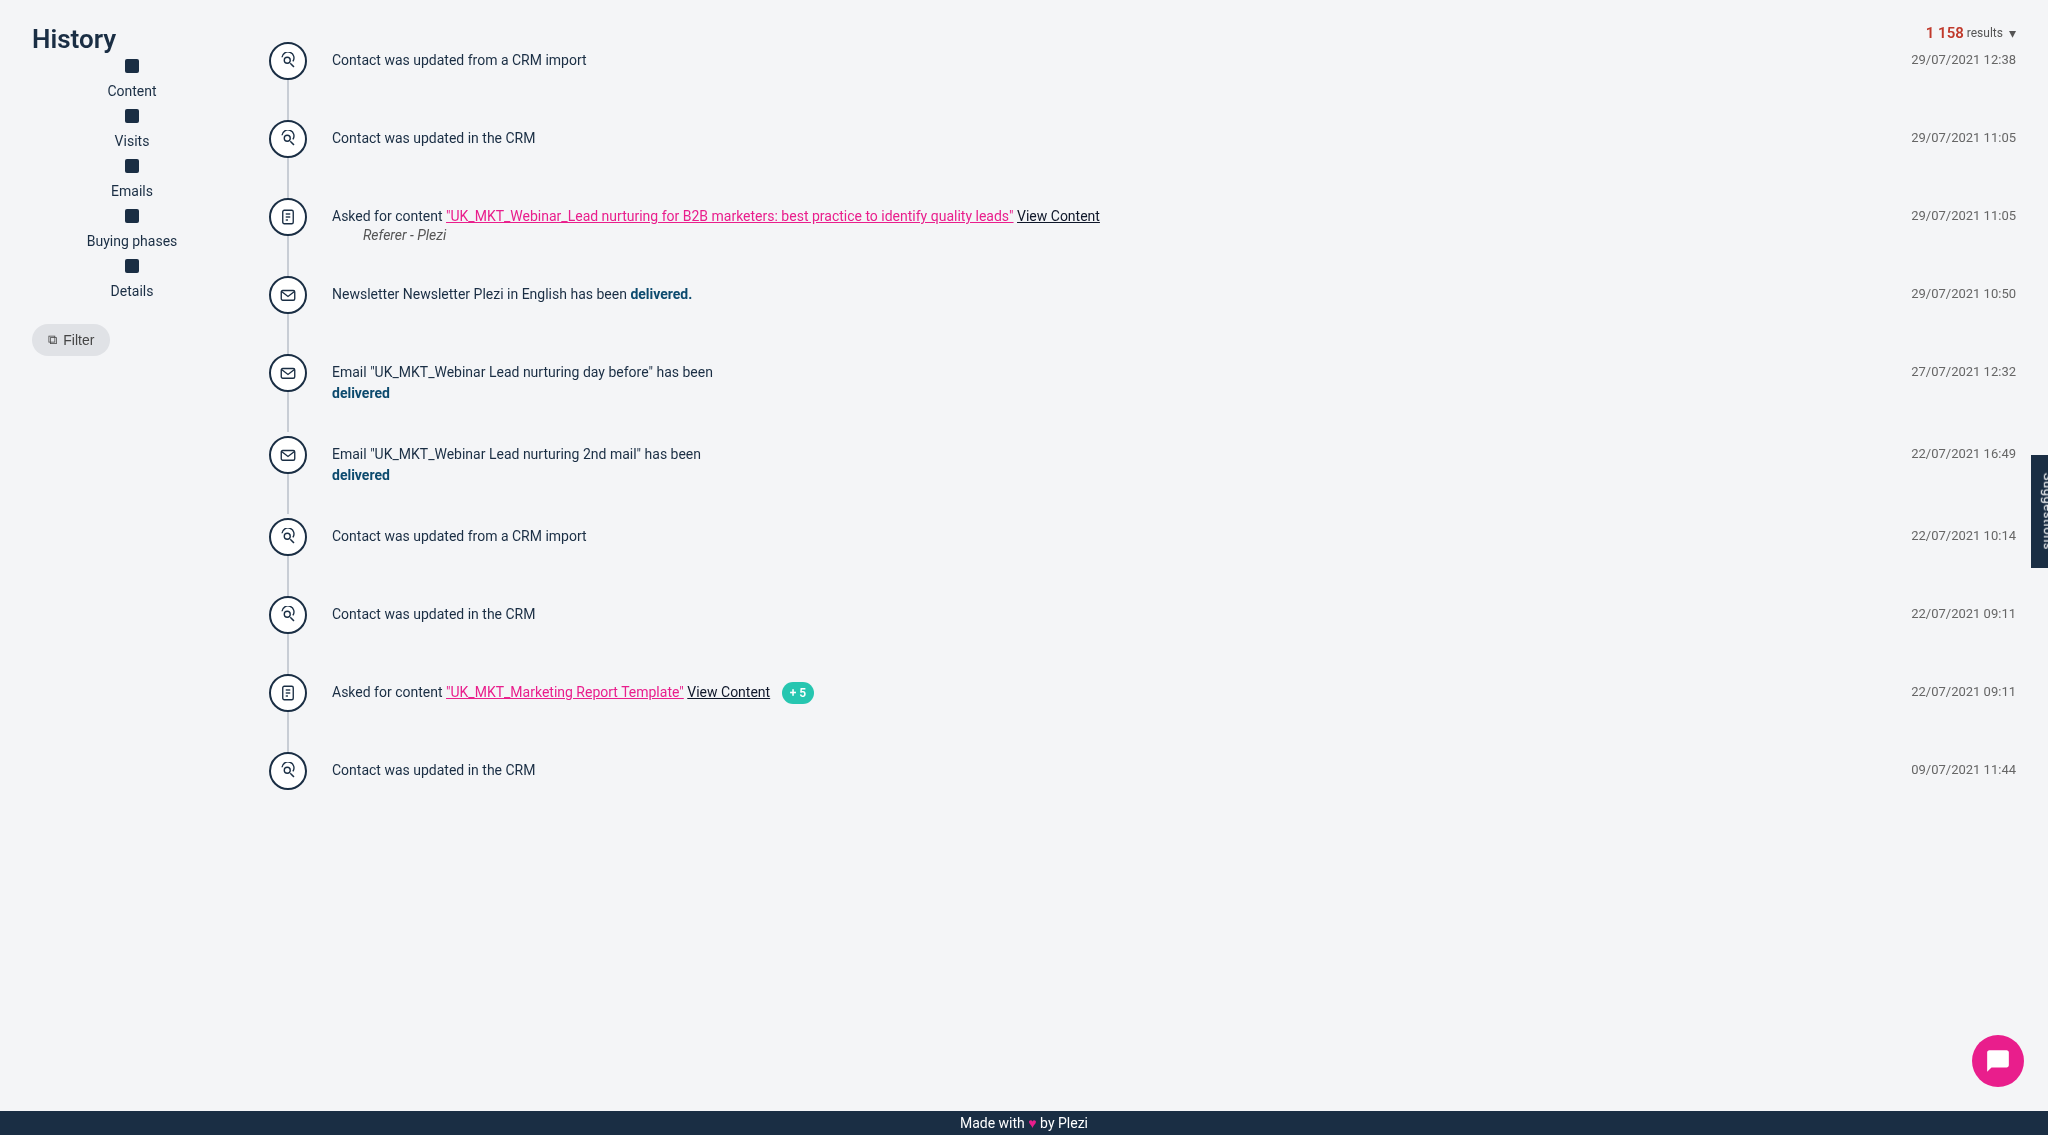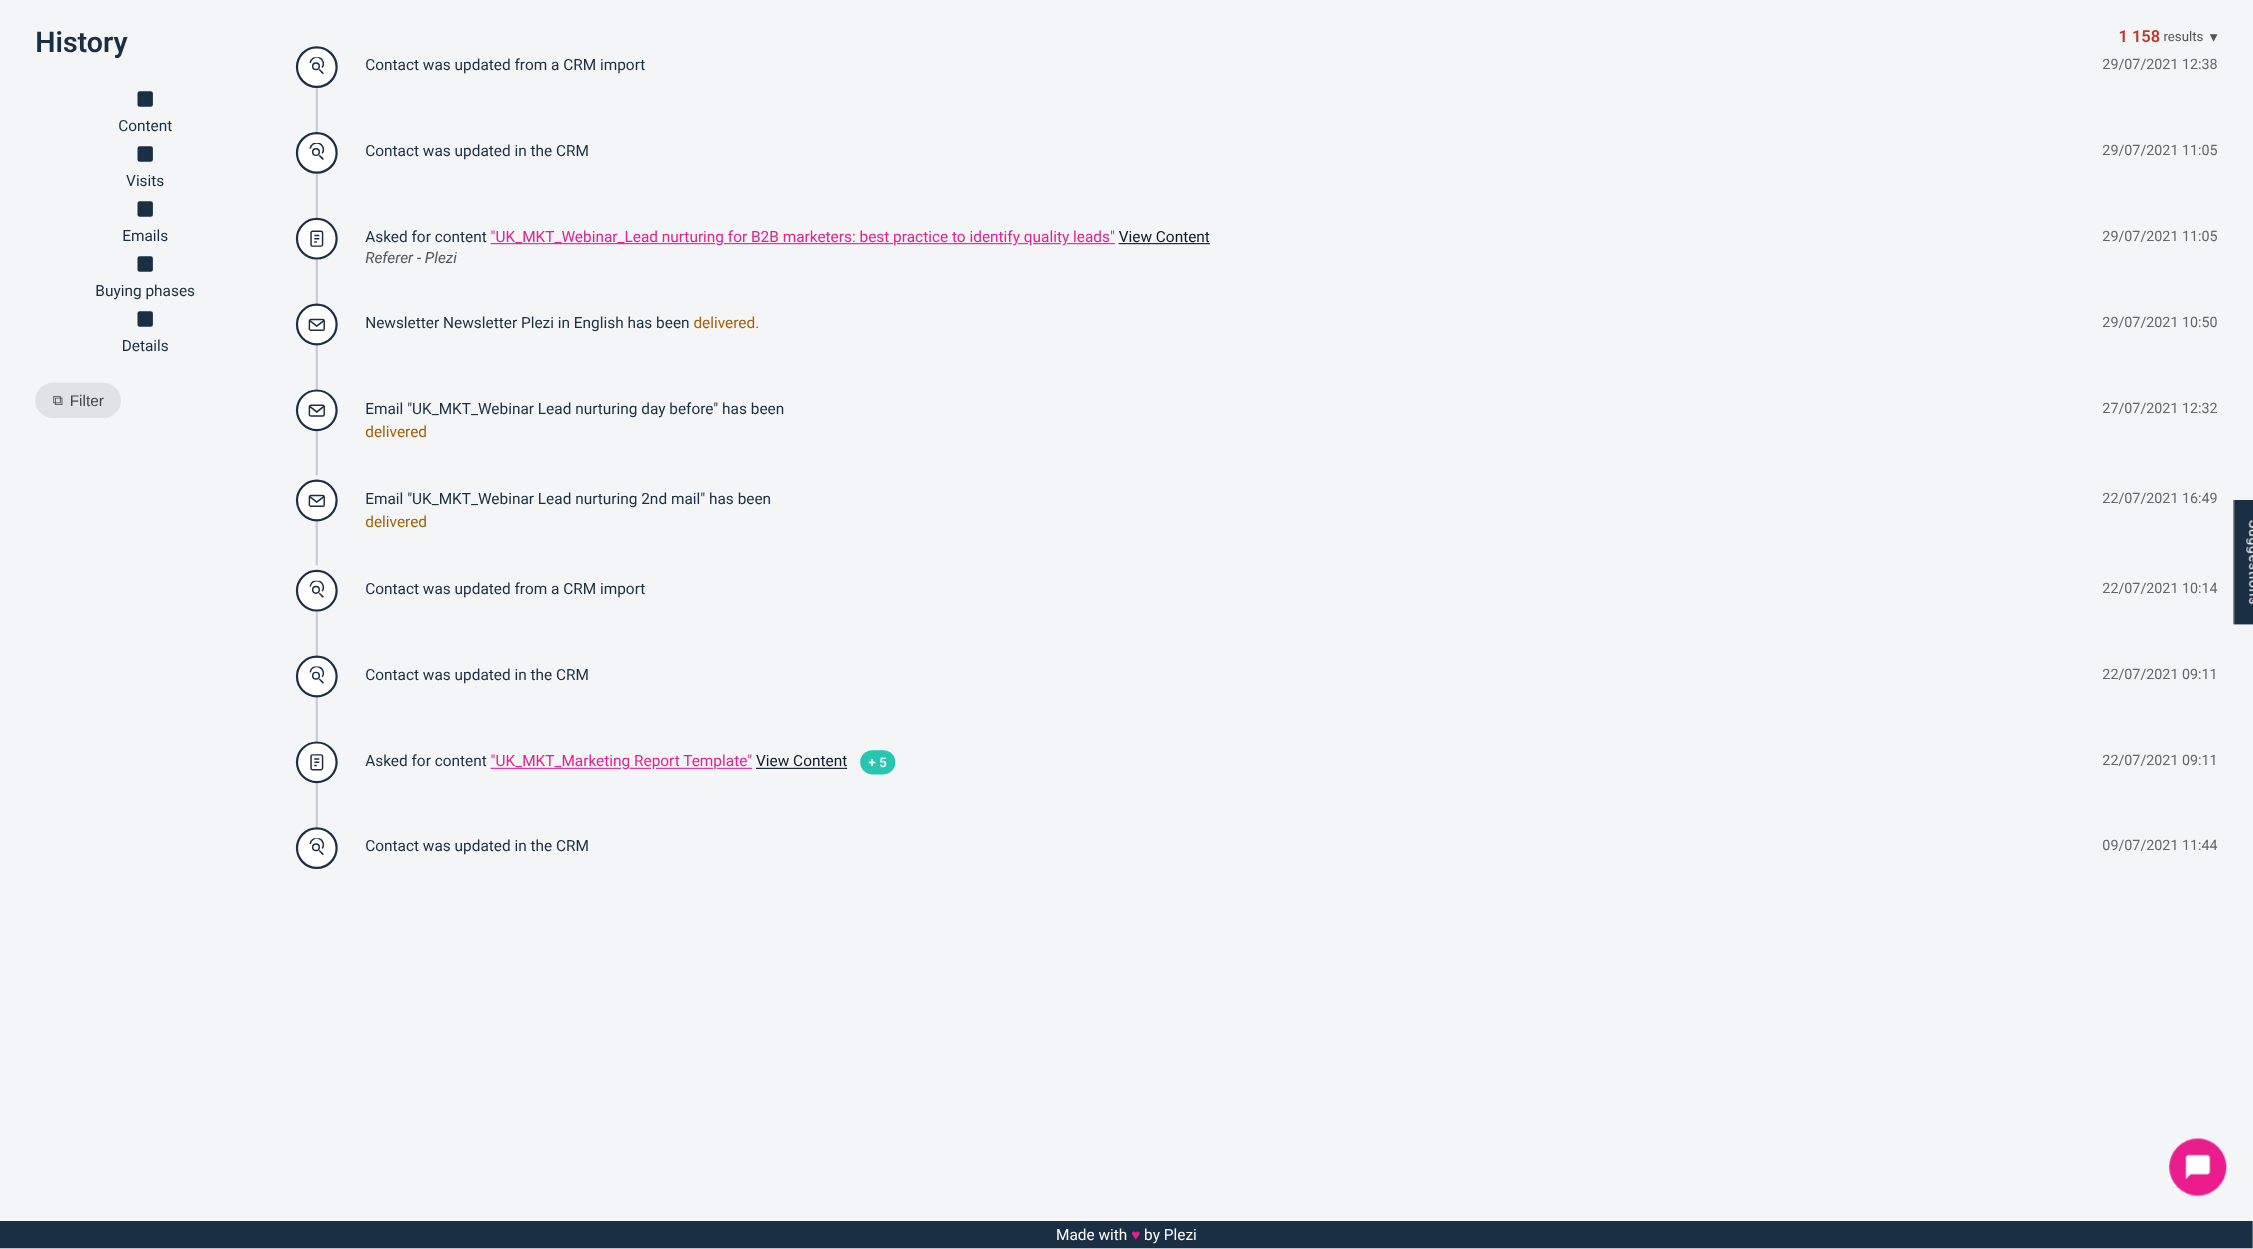--- a/index.html
+++ b/index.html
@@ -21,21 +21,20 @@
     
     .sidebar {
       width: 200px;
       flex-shrink: 0;
     }
 
     .page-title {
       font-size: 26px;
       font-weight: 600;
       color: #1a2e44;
-      margin-bottom: 24px;
     }
 
     .filter-list {
       list-style: none;
       margin-bottom: 20px;
     }
 
     .filter-list li {
       display: flex;
       align-items: center;
@@ -154,28 +153,29 @@
       cursor: pointer;
     }
 
     .timeline-link-plain {
       color: #0f172a;
       text-decoration: underline;
       cursor: pointer;
     }
 
     .timeline-delivered {
-      color: #a16207;
-      font-weight: 400;
+      color: #0c4a6e;
+      font-weight: 700;
     }
 
     .timeline-sub {
       font-style: italic;
       color: #555;
       font-size: 14px;
+      margin-left: 31px;
     }
 
     .timeline-date {
       font-size: 13px;
       color: #666;
       white-space: nowrap;
       padding-top: 10px;
       min-width: 160px;
       text-align: right;
     }

